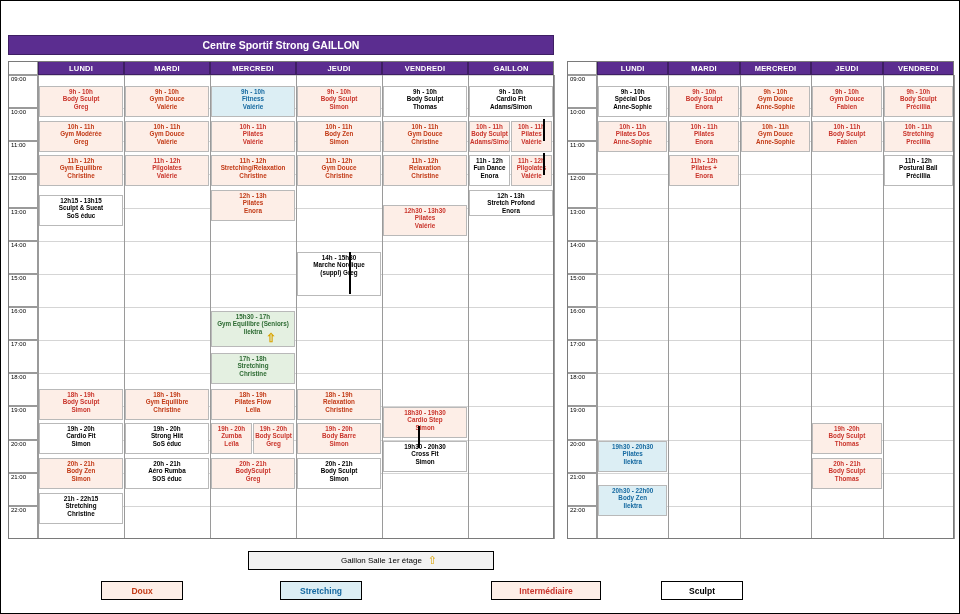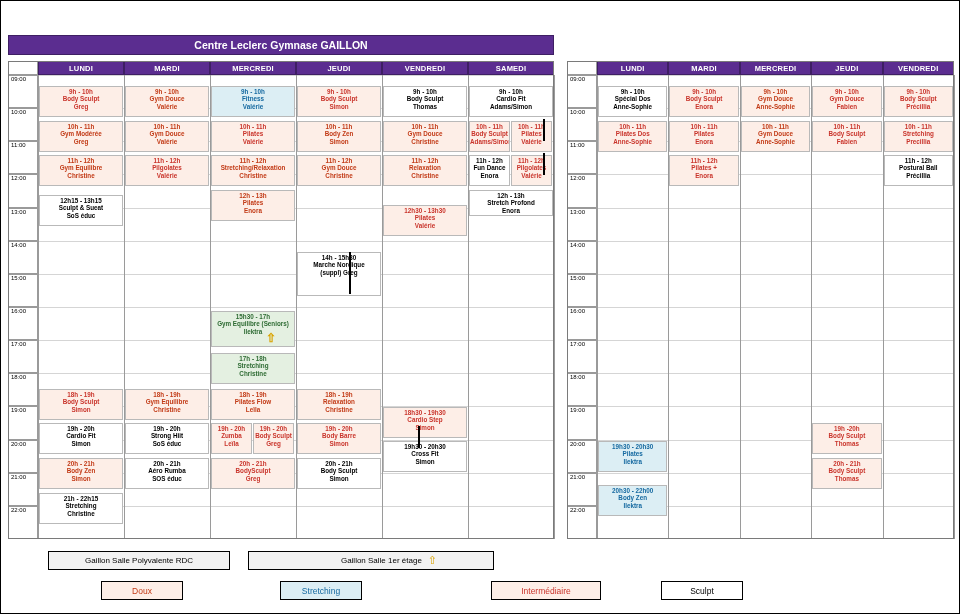--- a/index.html
+++ b/index.html
@@ -87,21 +87,21 @@
     display: flex;
     align-items: center;
     justify-content: center;
     gap: 6px;
   }
   .cat-box {
     position: absolute;
     height: 19px;
     border: 1px solid #000;
     font-size: 8.5px;
-    font-weight: normal;
+    font-weight: bold;
     display: flex;
     align-items: center;
     justify-content: center;
   }
   .arrow-up {
     color: #d9a300;
     font-size: 11px;
     line-height: 1;
   }
   .mini-arrow {
@@ -115,31 +115,31 @@
     width: 2px;
     background: #000;
   }
 </style>
 </head>
 <body>
 
 <div class="page">
 
 
-  <div class="panel-head" id="head-left">Centre Leclerc Gymnase GAILLON</div>
+  <div class="panel-head" id="head-left">Centre Sportif Strong GAILLON</div>
 
   <div id="left-grid" style="position:absolute;left:7px;top:60px;width:546px;height:478px;">
       <div style="position: absolute; left: 0px; top: 0px; width: 546px; height: 14px;">
         <div style="position: absolute; left: 0px; top: 0px; width: 30px; height: 14px; border: 1px solid rgb(154, 154, 154); background: rgb(255, 255, 255);"></div>
         <div class="daycell" style="position: absolute; left: 30px; top: 0px; width: 86px; height: 14px; display: flex; align-items: center; justify-content: center; border: 1px solid rgb(62, 31, 99);">LUNDI</div>
         <div class="daycell" style="position: absolute; left: 116px; top: 0px; width: 86px; height: 14px; display: flex; align-items: center; justify-content: center; border: 1px solid rgb(62, 31, 99);">MARDI</div>
         <div class="daycell" style="position: absolute; left: 202px; top: 0px; width: 86px; height: 14px; display: flex; align-items: center; justify-content: center; border: 1px solid rgb(62, 31, 99);">MERCREDI</div>
         <div class="daycell" style="position: absolute; left: 288px; top: 0px; width: 86px; height: 14px; display: flex; align-items: center; justify-content: center; border: 1px solid rgb(62, 31, 99);">JEUDI</div>
         <div class="daycell" style="position: absolute; left: 374px; top: 0px; width: 86px; height: 14px; display: flex; align-items: center; justify-content: center; border: 1px solid rgb(62, 31, 99);">VENDREDI</div>
-        <div class="daycell" style="position: absolute; left: 460px; top: 0px; width: 86px; height: 14px; display: flex; align-items: center; justify-content: center; border: 1px solid rgb(62, 31, 99);">SAMEDI</div>
+        <div class="daycell" style="position: absolute; left: 460px; top: 0px; width: 86px; height: 14px; display: flex; align-items: center; justify-content: center; border: 1px solid rgb(62, 31, 99);">GAILLON</div>
       </div>
       <div style="position: absolute; left: 0px; top: 14px; width: 30px; height: 33.1429px; border: 1px solid rgb(154, 154, 154); background: rgb(255, 255, 255); font-size: 6px; padding-left: 2px;">09:00</div>
       <div style="position: absolute; left: 30px; top: 14px; width: 516px; height: 33.1429px; border-top: 1px solid rgb(213, 213, 213);"></div>
       <div style="position: absolute; left: 0px; top: 47.1429px; width: 30px; height: 33.1429px; border: 1px solid rgb(154, 154, 154); background: rgb(255, 255, 255); font-size: 6px; padding-left: 2px;">10:00</div>
       <div style="position: absolute; left: 30px; top: 47.1429px; width: 516px; height: 33.1429px; border-top: 1px solid rgb(213, 213, 213);"></div>
       <div style="position: absolute; left: 0px; top: 80.2857px; width: 30px; height: 33.1429px; border: 1px solid rgb(154, 154, 154); background: rgb(255, 255, 255); font-size: 6px; padding-left: 2px;">11:00</div>
       <div style="position: absolute; left: 30px; top: 80.2857px; width: 516px; height: 33.1429px; border-top: 1px solid rgb(213, 213, 213);"></div>
       <div style="position: absolute; left: 0px; top: 113.429px; width: 30px; height: 33.1429px; border: 1px solid rgb(154, 154, 154); background: rgb(255, 255, 255); font-size: 6px; padding-left: 2px;">12:00</div>
       <div style="position: absolute; left: 30px; top: 113.429px; width: 516px; height: 33.1429px; border-top: 1px solid rgb(213, 213, 213);"></div>
       <div style="position: absolute; left: 0px; top: 146.571px; width: 30px; height: 33.1429px; border: 1px solid rgb(154, 154, 154); background: rgb(255, 255, 255); font-size: 6px; padding-left: 2px;">13:00</div>
@@ -506,23 +506,20 @@
         <b>Stretching</b>
         <b>Precillia</b>
       </div>
       <div class="slot c-sout" style="position: absolute; left: 316.6px; top: 94px; width: 69.4px; height: 31px;">
         <b>11h - 12h</b>
         <b>Postural Ball</b>
         <b>Précillia</b>
       </div>
     </div>
 
-  <div class="legend-box" id="lg0" style="left:47px;top:550px;width:182px;">
-    <span>Gaillon Salle Polyvalente RDC</span>
-  </div>
   <div class="legend-box" id="lg1" style="left:247px;top:550px;width:246px;padding-left:36px;">
     <span>Gaillon Salle 1er étage</span>
     <span class="arrow-up">⇧</span>
   </div>
 
   <div class="cat-box" style="left:100px;top:580px;width:82px;background:#fdeee7;color:#c23a16;">
     <span>Doux</span>
   </div>
   <div class="cat-box" style="left:279px;top:580px;width:82px;background:#dceef4;color:#1569a0;">
     <span>Stretching</span>

